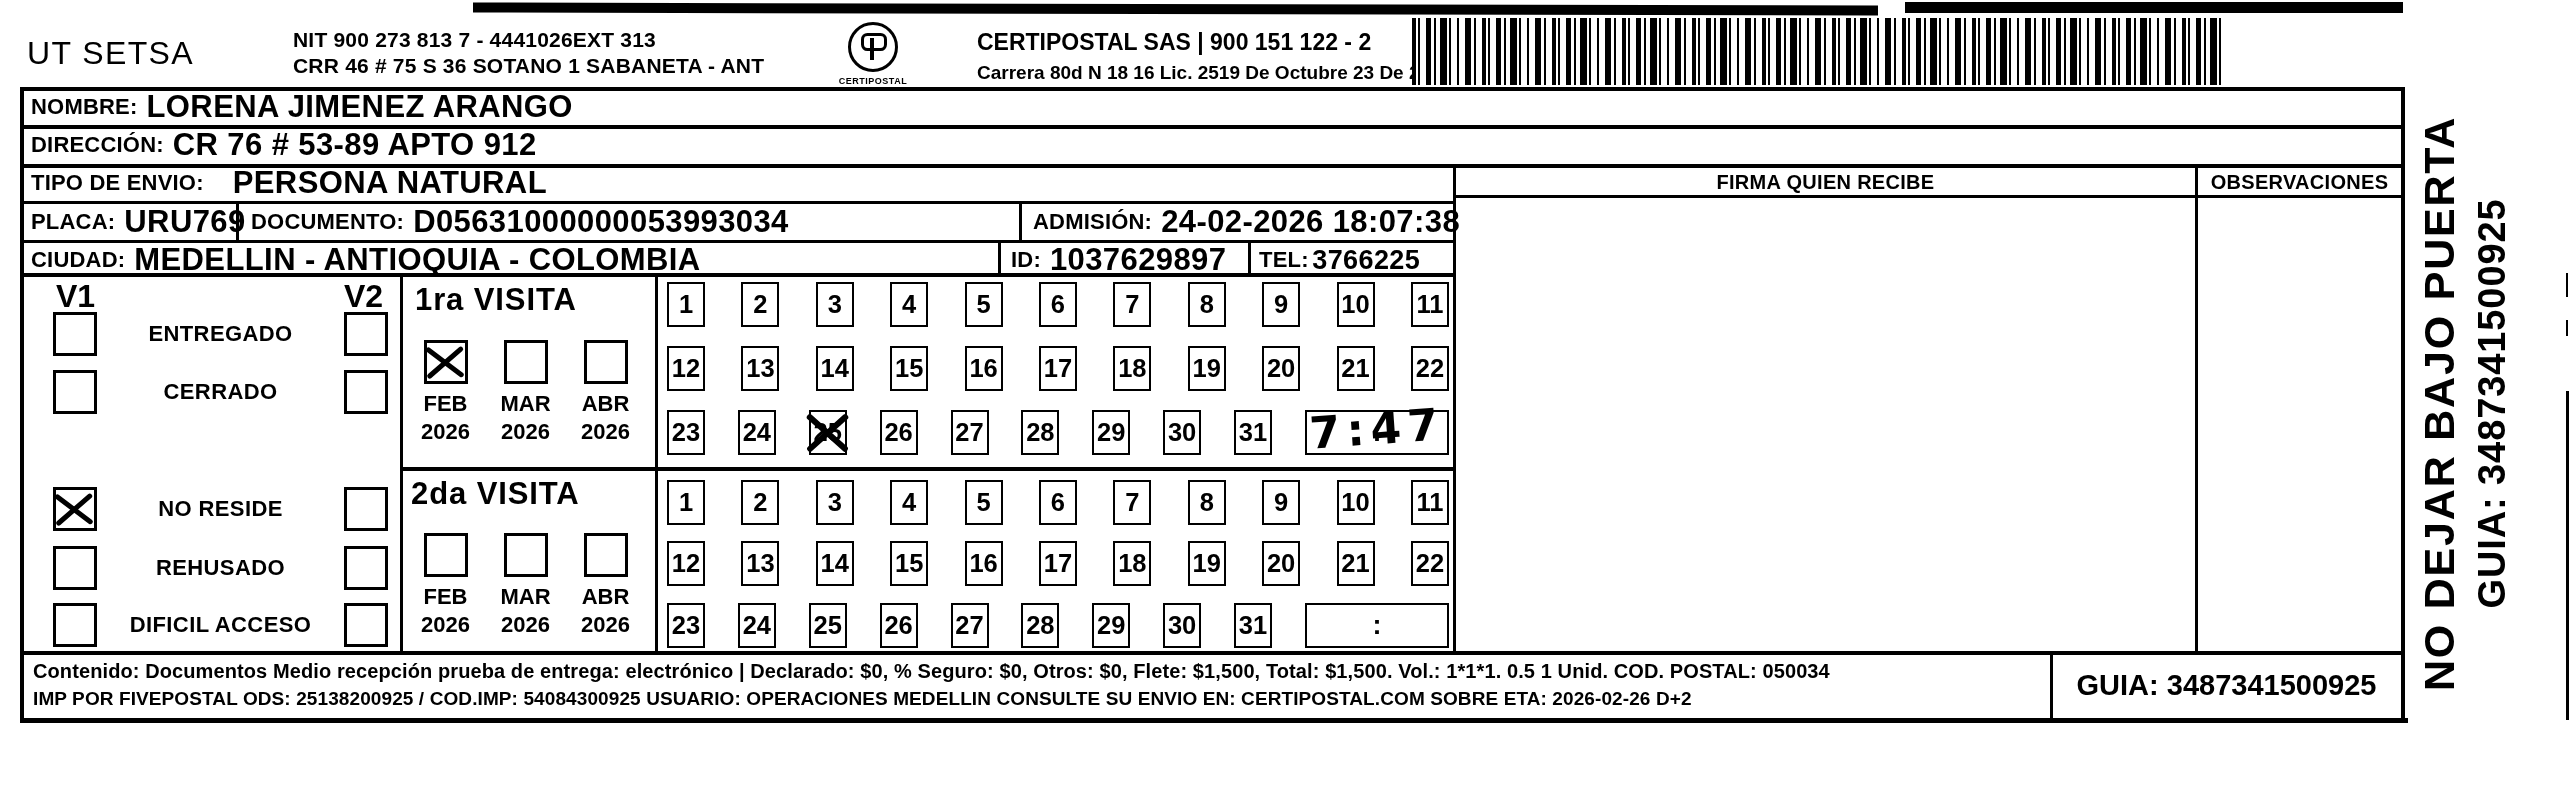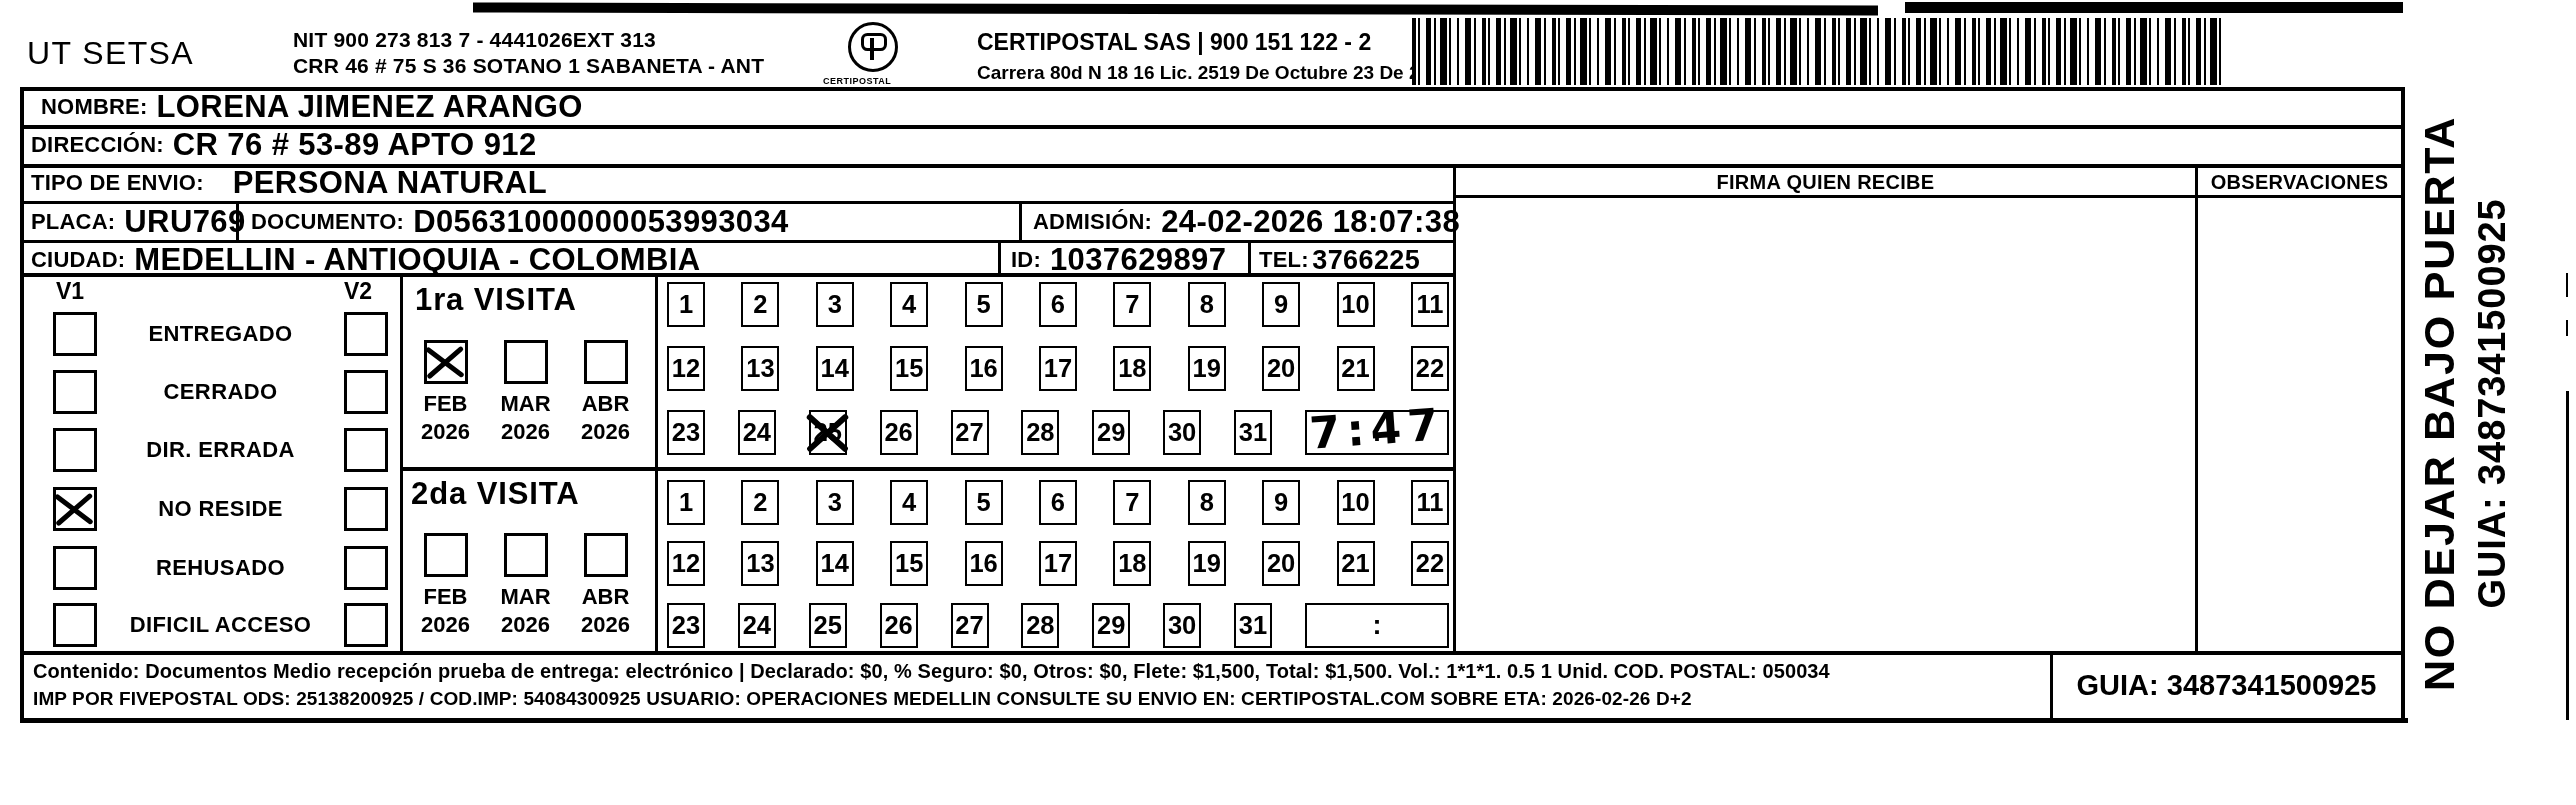--- a/index.html
+++ b/index.html
@@ -8,32 +8,32 @@
   .abs{position:absolute;}
   .hl,.vl,.smear{position:absolute;background:#000;}
   .hl{height:3.6px;} .vl{width:3.6px;}
   .rowtext{position:absolute;display:flex;align-items:center;height:36px;gap:9px;white-space:nowrap;}
   .lbl{font-size:22px;font-weight:700;letter-spacing:0.2px;}
   .val{font-size:31px;font-weight:700;letter-spacing:0.4px;}
   .company{font-size:32px;font-weight:400;letter-spacing:1.4px;}
   .nit div{font-size:21px;font-weight:700;line-height:1.22;letter-spacing:0.2px;}
   .corp1{font-size:23px;font-weight:700;}
   .corp2{font-size:19px;font-weight:700;margin-top:5.5px;}
-  .logo{width:100px;text-align:left;}
+  .logo{width:100px;text-align:center;}
   .logo-circle{width:44px;height:44px;border:3.6px solid #000;border-radius:50%;margin:0 auto;position:relative;}
   .logo-glyph-top{position:absolute;left:10px;top:8.2px;width:20px;height:11.8px;border:3.6px solid #000;border-radius:6.4px;}
   .logo-glyph-stem{position:absolute;left:19px;top:12.7px;width:3.6px;height:22px;background:#000;}
   .logo-caption{font-size:9px;font-weight:700;letter-spacing:0.5px;margin-top:3.6px;}
   .logo-squiggle{width:53px;height:1.8px;background:#000;margin:2.7px auto 0 auto;}
   .barcode{background:repeating-linear-gradient(90deg,
       #000 0 3.6px,#fff 3.6px 6.4px,#000 6.4px 8.2px,#fff 8.2px 13.6px,#000 13.6px 19px,#fff 19px 22px,
       #000 22px 23.6px,#fff 23.6px 28px,#000 28px 35px,#fff 35px 37px,#000 37px 39px,#fff 39px 45px,
       #000 45px 47px,#fff 47px 53px,#000 53px 59px,#fff 59px 62px,#000 62px 64px,#fff 64px 70px);}
   .hdr{position:absolute;font-size:20px;font-weight:700;text-align:center;letter-spacing:0.3px;}
-  .vlabel{position:absolute;font-size:23px;font-weight:700;}
+  .vlabel{position:absolute;font-size:32px;font-weight:700;}
   .status-row{position:absolute;left:53px;width:335px;height:45px;display:grid;
               grid-template-columns:44px 1fr 44px;align-items:center;}
   .status-label{font-size:22px;font-weight:700;text-align:center;letter-spacing:0.4px;}
   .cb{width:44px;height:44px;border:3.6px solid #000;box-sizing:border-box;position:relative;}
   .cb.checked::before,.cb.checked::after{content:'';position:absolute;left:-12%;top:46%;width:122%;height:4.5px;
       background:#000;border-radius:3.6px;}
   .cb.checked::before{transform:rotate(37deg);}
   .cb.checked::after{transform:rotate(-41deg);}
   .visit-title{position:absolute;font-size:31px;font-weight:700;letter-spacing:0.9px;white-space:nowrap;}
   .months{position:absolute;width:233px;display:flex;justify-content:space-between;}
@@ -110,21 +110,21 @@
   <div class="vl" style="left:1453px;top:164px;height:487px;width:2.7px;"></div>
   <div class="vl" style="left:2195px;top:164px;height:487px;width:2.7px;"></div>
   <div class="vl" style="left:400px;top:273px;height:378px;width:2.7px;"></div>
   <div class="vl" style="left:655px;top:273px;height:378px;width:2.7px;"></div>
   <div class="vl" style="left:2050px;top:651px;height:69px;width:2.7px;"></div>
 
   <div class="vl" style="left:2566px;top:391px;height:329px;width:2.7px;"></div>
   <div class="vl" style="left:2566px;top:273px;height:23.6px;width:1.8px;"></div>
   <div class="vl" style="left:2566px;top:320px;height:16.4px;width:1.8px;"></div>
 
-  <div class="rowtext" style="left:41px;top:89px;">
+  <div class="rowtext" style="left:31px;top:89px;">
     <span class="lbl">NOMBRE:</span>
     <span class="val">LORENA JIMENEZ ARANGO</span>
   </div>
   <div class="rowtext" style="left:31px;top:127px;">
     <span class="lbl">DIRECCIÓN:</span>
     <span class="val">CR 76 # 53-89 APTO 912</span>
   </div>
   <div class="rowtext" style="left:31px;top:165px;gap:29px;">
     <span class="lbl">TIPO DE ENVIO:</span>
     <span class="val">PERSONA NATURAL</span>
@@ -161,25 +161,20 @@
   <div class="vlabel" style="left:344px;top:278px;">V2</div>
 
   <div class="status-row" style="top:311px;">
     <div class="cb"></div>
     <div class="status-label">ENTREGADO</div>
     <div class="cb"></div>
   </div>
   <div class="status-row" style="top:369px;">
     <div class="cb"></div>
     <div class="status-label">CERRADO</div>
-    <div class="cb"></div>
-  </div>
-  <div class="status-row" style="top:427px;">
-    <div class="cb"></div>
-    <div class="status-label">DIR. ERRADA</div>
     <div class="cb"></div>
   </div>
   <div class="status-row" style="top:486px;">
     <div class="cb checked"></div>
     <div class="status-label">NO RESIDE</div>
     <div class="cb"></div>
   </div>
   <div class="status-row" style="top:545px;">
     <div class="cb"></div>
     <div class="status-label">REHUSADO</div>

